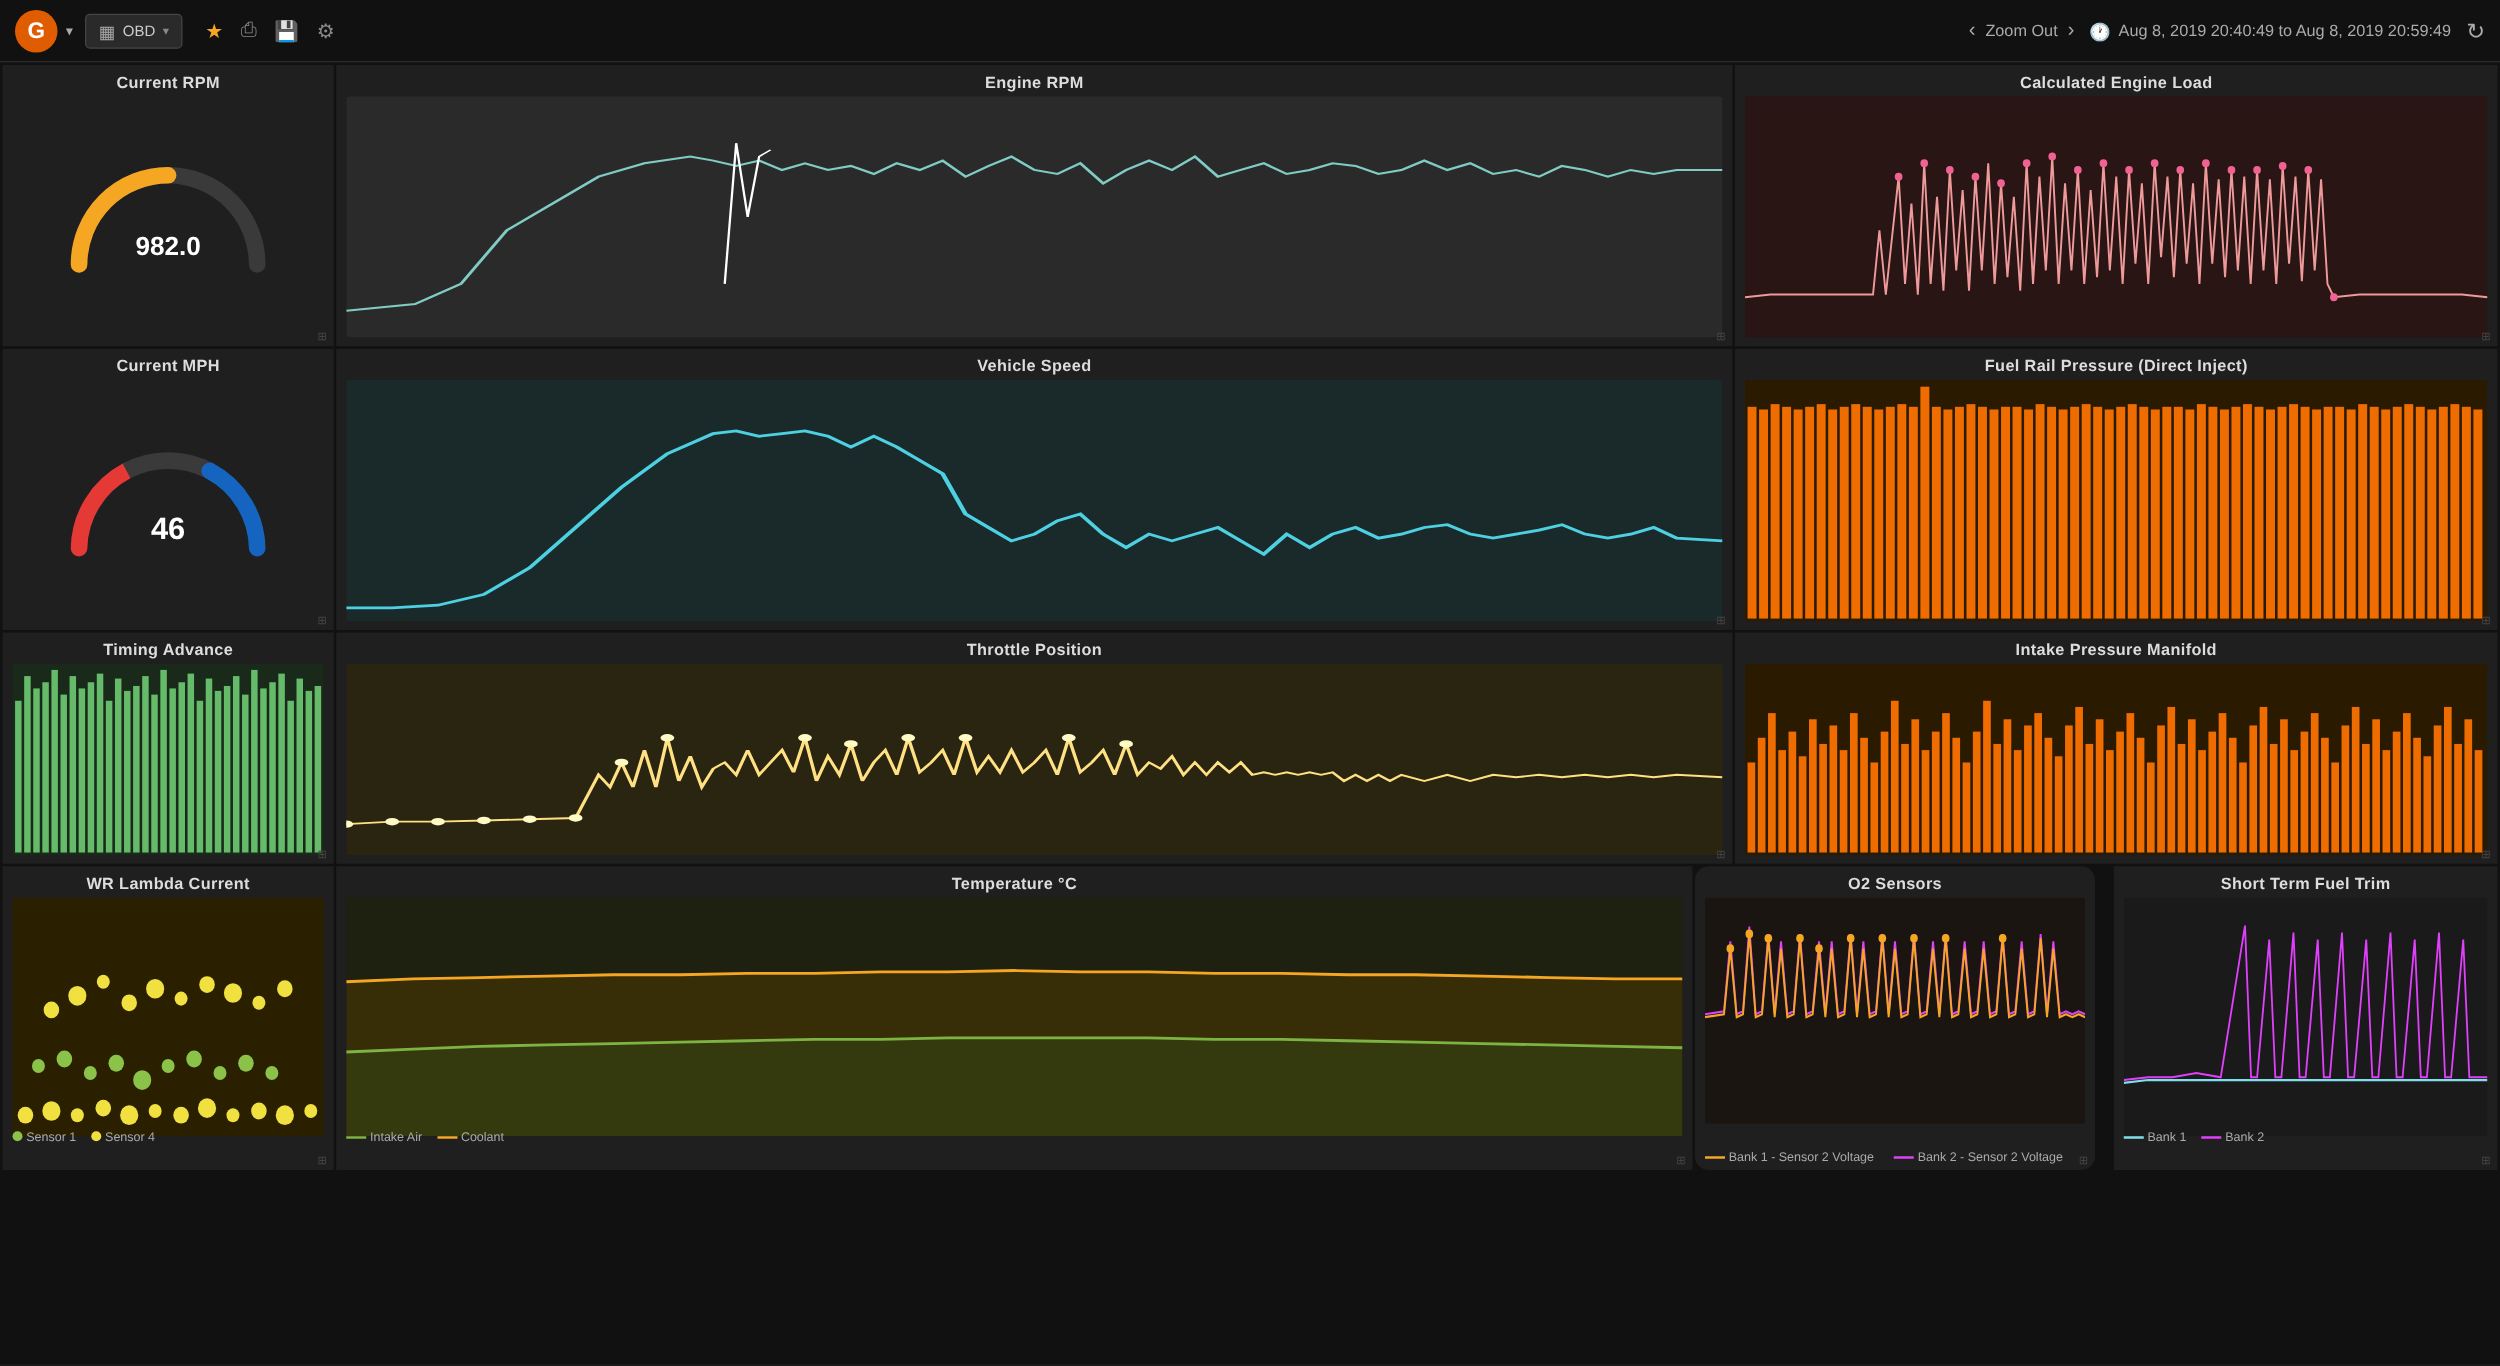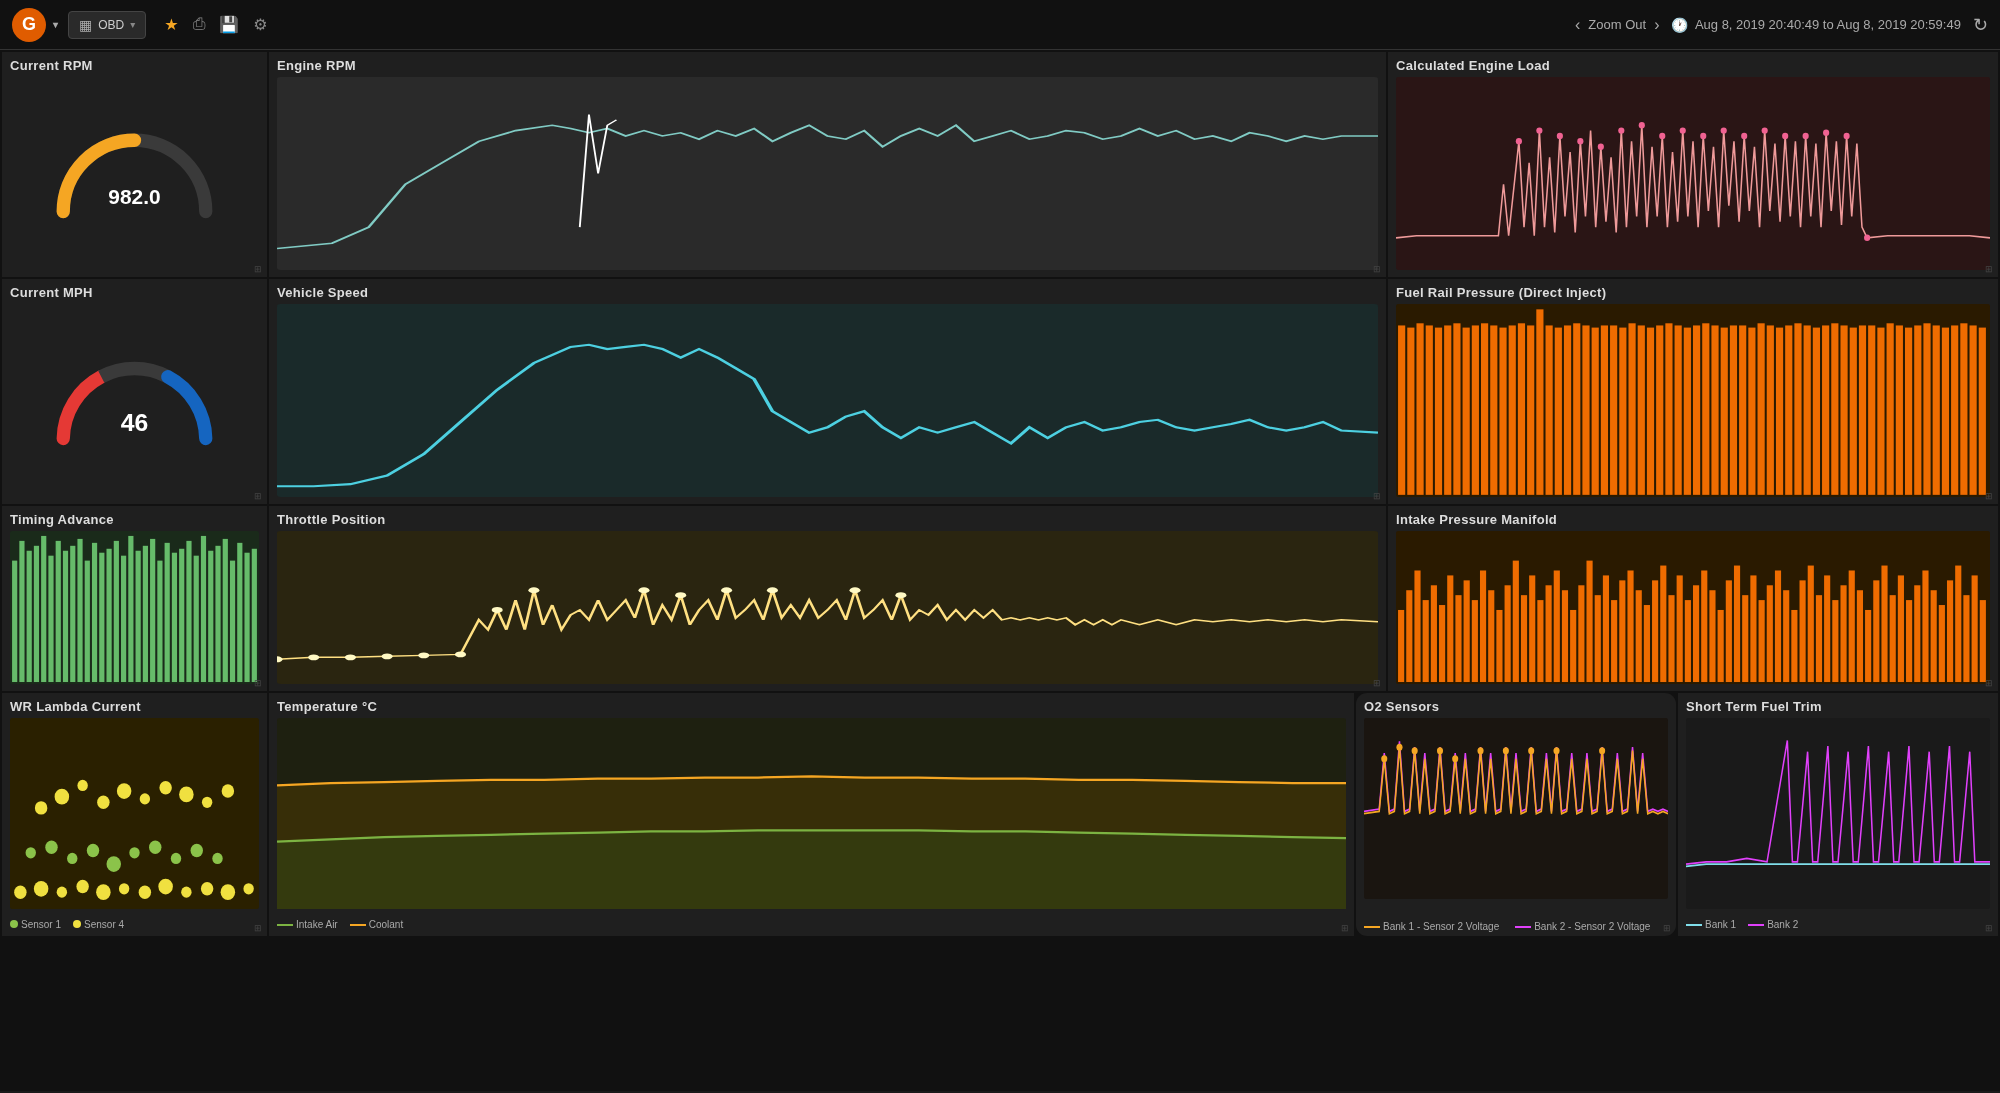--- a/index.html
+++ b/index.html
@@ -66,20 +66,21 @@
     .panel {
       background: #1f1f1f;
       position: relative;
       overflow: hidden;
       padding: 6px 8px 4px 8px;
     }
     .panel-title {
       font-size: 13px;
       font-weight: 600;
       color: #ddd;
+      text-align: center;
       margin-bottom: 4px;
       letter-spacing: 0.3px;
     }
     .resize-handle {
       position: absolute;
       bottom: 3px; right: 3px;
       width: 10px; height: 10px;
       color: #444; font-size: 9px;
     }
 
@@ -96,21 +97,21 @@
     
     .chart-area {
       width: 100%;
       height: calc(100% - 22px);
     }
     svg.chart { width: 100%; height: 100%; }
 
     
     .legend {
       display: flex; gap: 12px; align-items: center;
-      position: absolute; bottom: 6px; left: 8px;
+      position: absolute; bottom: 20px; left: 8px;
       font-size: 10px; color: #aaa;
     }
     .legend-dot { width: 8px; height: 8px; border-radius: 50%; display: inline-block; margin-right: 3px; }
     .legend-line { width: 16px; height: 2px; display: inline-block; margin-right: 3px; vertical-align: middle; }
   </style>
 </head>
 <body>
 
 <div class="topnav">
   <div class="topnav-left">
@@ -563,21 +564,21 @@
           </g>
         </svg>
       </div>
       <div class="legend" style="bottom:4px;gap:16px;">
         <span><span class="legend-line" style="background:#f5a623;"></span><span>Bank 1 - Sensor 2 Voltage</span></span>
         <span><span class="legend-line" style="background:#e040fb;"></span><span>Bank 2 - Sensor 2 Voltage</span></span>
       </div>
       <span class="resize-handle">⊞</span>
     </div>
 
-    <div class="panel" style="position:relative;">
+    <div class="panel" style="position:relative;margin-left:13px;">
       <div class="panel-title">Short Term Fuel Trim</div>
       <div style="width:100%;height:calc(100% - 42px);position:relative;">
         <svg class="chart" viewBox="0 0 300 170" preserveAspectRatio="none">
           <rect width="300" height="170" fill="#1a1a1a" rx="2"></rect>
 
           <polyline fill="none" stroke="#e040fb" stroke-width="1.5" points="0,130 20,128 40,128 60,125 80,128 100,20 105,128 110,128 120,30 125,128 130,128 140,25 145,128 150,128 160,30 165,128 170,128 180,25 185,128 190,128 200,30 205,128 210,128 220,25 225,128 230,128 240,30 245,128 250,128 260,25 265,128 270,128 280,30 285,128 290,128 300,128"></polyline>
 
           <polyline fill="none" stroke="#80deea" stroke-width="1.5" points="0,132 20,130 40,130 60,130 80,130 100,130 120,130 140,130 160,130 180,130 200,130 220,130 240,130 260,130 280,130 300,130"></polyline>
         </svg>
       </div>

